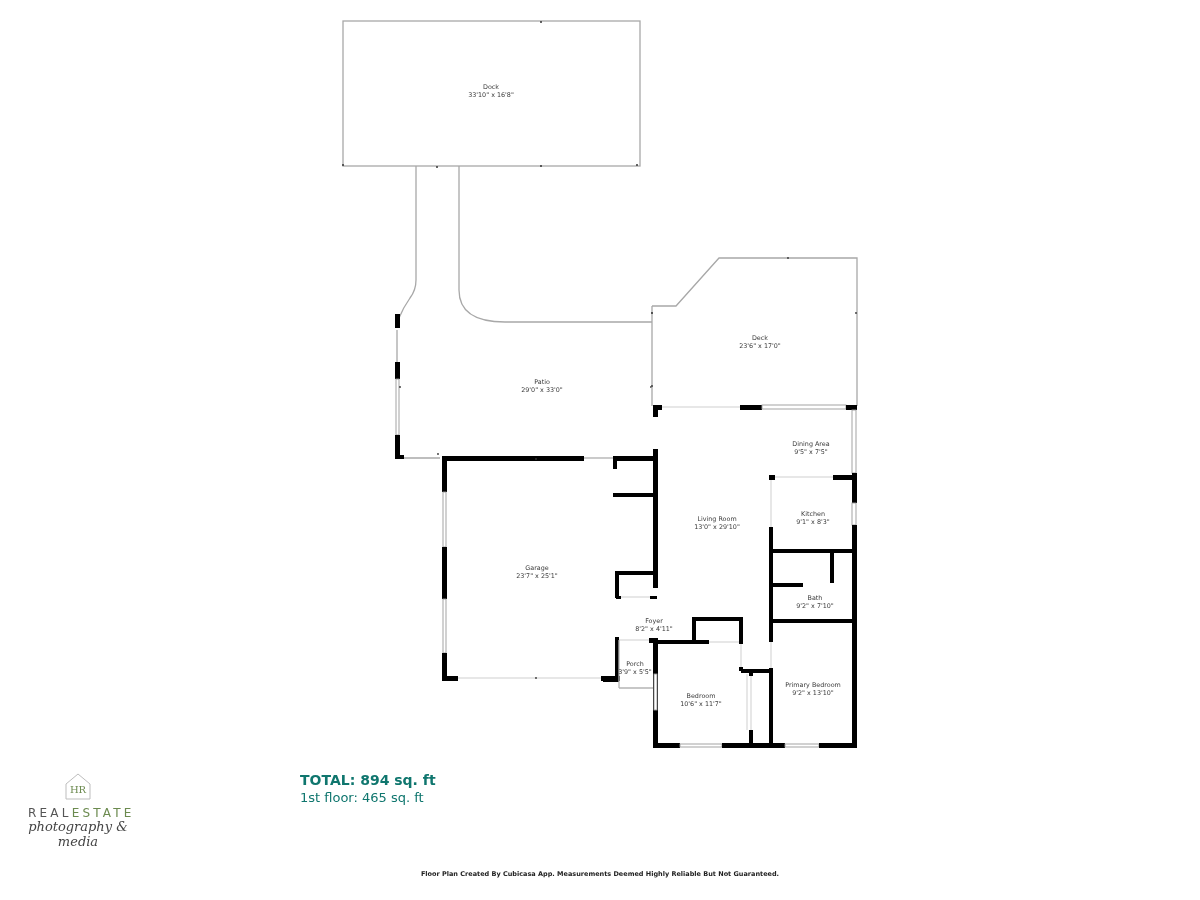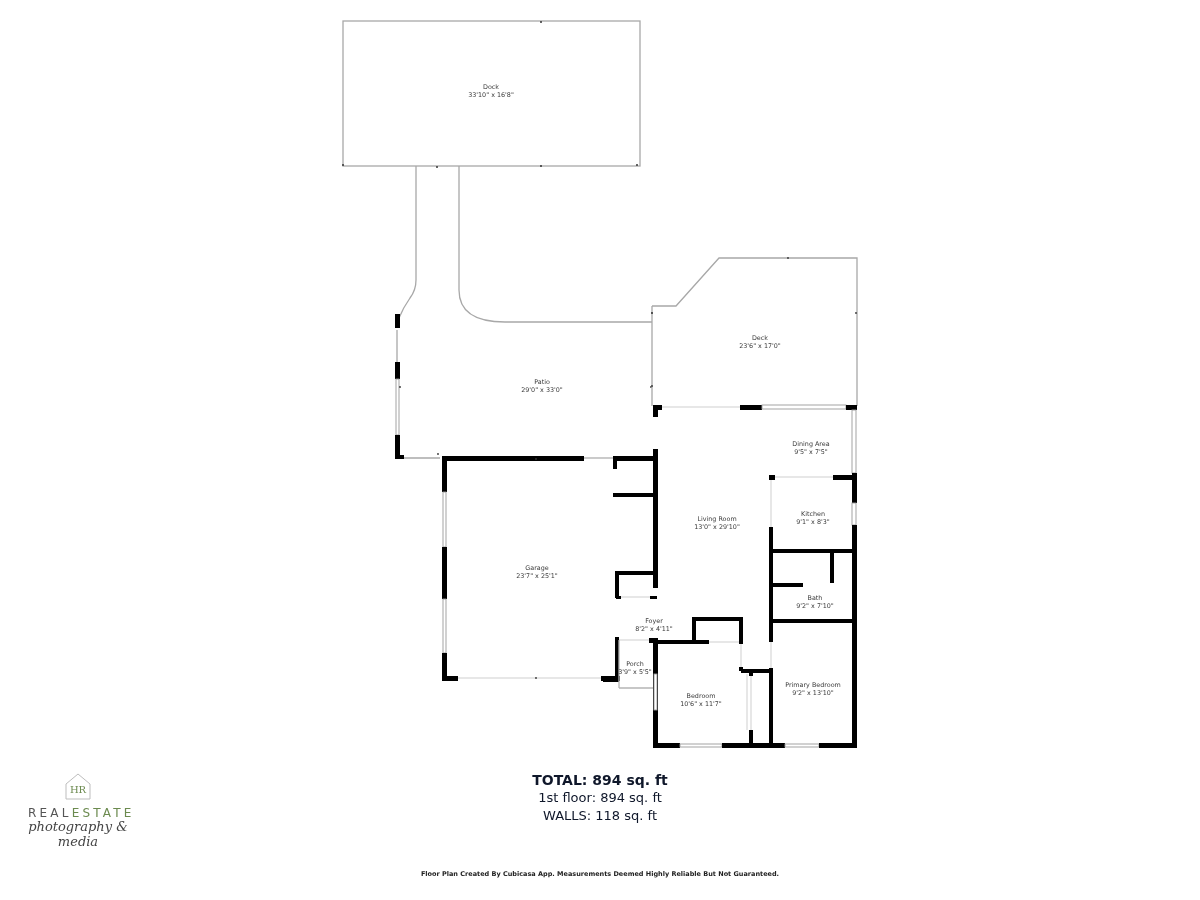--- a/index.html
+++ b/index.html
@@ -4,21 +4,21 @@
 <style>
   html, body { margin: 0; padding: 0; background: #ffffff; }
   body { width: 1200px; height: 900px; position: relative; overflow: hidden; font-family: "DejaVu Sans", sans-serif; }
   #plan { position: absolute; left: 0; top: 0; width: 1200px; height: 900px; }
   .outline { fill: none; stroke: #a8a8a8; stroke-width: 1.3; }
   .wall { fill: #000; }
   .win { fill: #fff; stroke: #9a9a9a; stroke-width: 0.9; }
   .opening { stroke: #cfcfcf; stroke-width: 1; fill: none; }
   .dot { fill: #333; }
   .room-label { font-family: "DejaVu Sans", sans-serif; font-size: 6.4px; fill: #3a3a3a; text-anchor: middle; }
-  .summary { position: absolute; left: 300px; top: 771px; width: 600px; text-align: center; font-family: "DejaVu Sans", sans-serif; color: #0f172a; }
+  .summary { position: absolute; left: 300px; top: 771px; width: 600px; font-family: "DejaVu Sans", sans-serif; color: #0f766e; }
   .summary .total { font-size: 14px; font-weight: bold; line-height: 18px; }
   .summary .line { font-size: 13px; line-height: 17.5px; }
   .disclaimer { position: absolute; left: 300px; top: 870px; width: 600px; text-align: center; font-family: "DejaVu Sans", sans-serif; font-size: 6.5px; color: #222; font-weight: bold; }
   .logo { position: absolute; left: 28px; top: 772px; width: 100px; height: 62px; }
   .logo .house { position: absolute; left: 36px; top: 0; width: 28px; height: 28px; }
   .logo .brand { position: absolute; left: 0; top: 34px; width: 100px; text-align: center; font-family: "DejaVu Sans", sans-serif; font-size: 12px; letter-spacing: 3.2px; color: #555; }
   .logo .brand .accent { color: #6b8a4e; }
   .logo .tagline { position: absolute; left: 0; top: 47px; width: 100px; text-align: center; font-family: "DejaVu Serif", serif; font-style: italic; font-size: 13px; color: #444; }
 </style>
 </head>
@@ -186,22 +186,21 @@
     <text class="room-label" x="701" y="698">Bedroom</text>
     <text class="room-label" x="701" y="706">10'6" x 11'7"</text>
 
     <text class="room-label" x="813" y="687">Primary Bedroom</text>
     <text class="room-label" x="813" y="695">9'2" x 13'10"</text>
   </g>
 </svg>
 
 <div class="summary">
   <div class="total">TOTAL: 894 sq. ft</div>
-  <div class="line">1st floor: 894 sq. ft</div>
-  <div class="line">WALLS: 118 sq. ft</div>
+  <div class="line">1st floor: 465 sq. ft</div>
 </div>
 
 <div class="disclaimer">Floor Plan Created By Cubicasa App. Measurements Deemed Highly Reliable But Not Guaranteed.</div>
 
 <div class="logo">
   <svg class="house" viewBox="0 0 28 28">
     <path d="M2,12 L14,2 L26,12 L26,27 L2,27 Z" fill="none" stroke="#bdbdbd" stroke-width="1"></path>
     <text x="14" y="21" text-anchor="middle" font-family="DejaVu Serif, serif" font-size="10" fill="#6b8a4e">HR</text>
   </svg>
   <div class="brand"><span>REAL</span><span class="accent">ESTATE</span></div>

